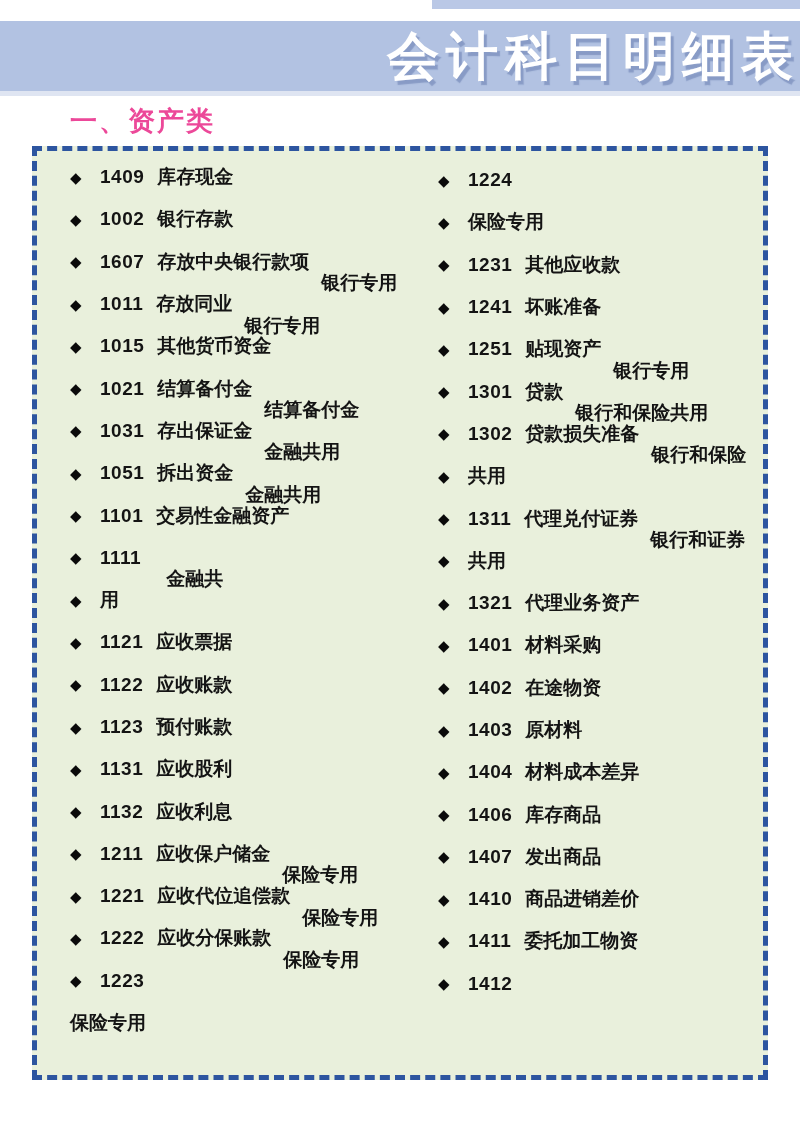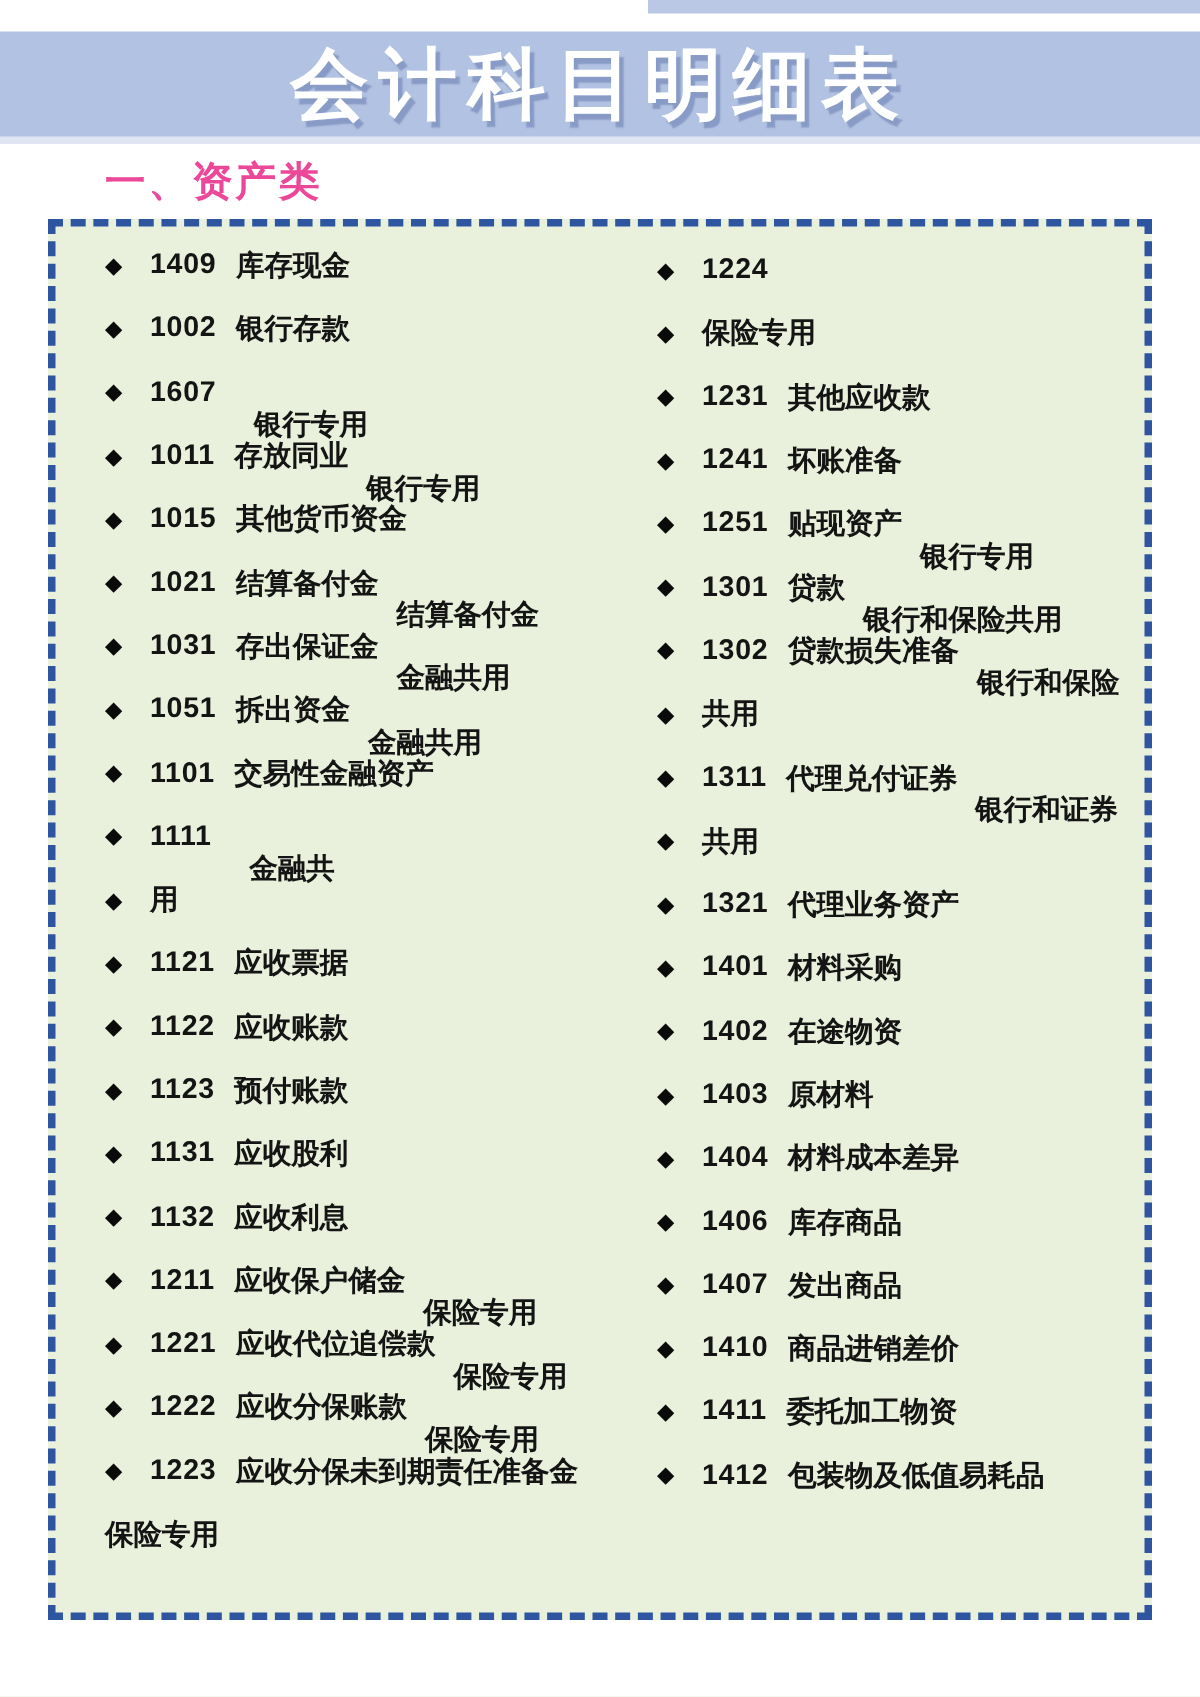--- a/index.html
+++ b/index.html
@@ -8,21 +8,21 @@
     font-family:"Liberation Sans","DejaVu Sans",sans-serif;
     overflow:hidden;
   }
   .top-strip{
     position:absolute;top:0;right:0;width:368px;height:9px;
     background:#bac8e6;
   }
   .banner{
     position:absolute;top:21px;left:0;width:800px;height:70px;
     background:#b2c2e2;border-bottom:5px solid #dfe5f2;
-    display:flex;align-items:center;justify-content:center;
+    display:flex;align-items:center;justify-content:flex-end;
   }
   .banner h1{
     margin:0;padding-top:2px;
     font-size:52px;font-weight:bold;color:#ffffff;letter-spacing:7px;
     text-shadow:3px 4px 1px rgba(134,153,196,0.95);
   }
   .section-heading{
     position:absolute;top:103px;left:70px;margin:0;
     font-size:27px;font-weight:800;color:#ec4899;letter-spacing:2px;
   }
@@ -65,20 +65,21 @@
         <span class="name">库存现金</span>
       </div>
       <div class="line">
         <span class="bullet">◆</span>
         <span class="code">1002</span>
         <span class="name">银行存款</span>
       </div>
       <div class="line">
         <span class="bullet">◆</span>
         <span class="code">1607</span>
+        <span class="name">存放中央银行款项</span>
         <span class="suffix">银行专用</span>
       </div>
       <div class="line">
         <span class="bullet">◆</span>
         <span class="code">1011</span>
         <span class="name">存放同业</span>
         <span class="suffix">银行专用</span>
       </div>
       <div class="line">
         <span class="bullet">◆</span>
@@ -156,21 +157,20 @@
       </div>
       <div class="line">
         <span class="bullet">◆</span>
         <span class="code">1222</span>
         <span class="name">应收分保账款</span>
         <span class="suffix">保险专用</span>
       </div>
       <div class="line">
         <span class="bullet">◆</span>
         <span class="code">1223</span>
-        <span class="name">应收分保未到期责任准备金</span>
       </div>
       <div class="line">
         <span class="name">保险专用</span>
       </div>
     </div>
   <div class="col col-right" id="col-right">
       <div class="line">
         <span class="bullet">◆</span>
         <span class="code">1224</span>
       </div>
@@ -261,16 +261,15 @@
         <span class="name">商品进销差价</span>
       </div>
       <div class="line">
         <span class="bullet">◆</span>
         <span class="code">1411</span>
         <span class="name">委托加工物资</span>
       </div>
       <div class="line">
         <span class="bullet">◆</span>
         <span class="code">1412</span>
-        <span class="name">包装物及低值易耗品</span>
       </div>
     </div>
 </div>
 
 </body></html>

